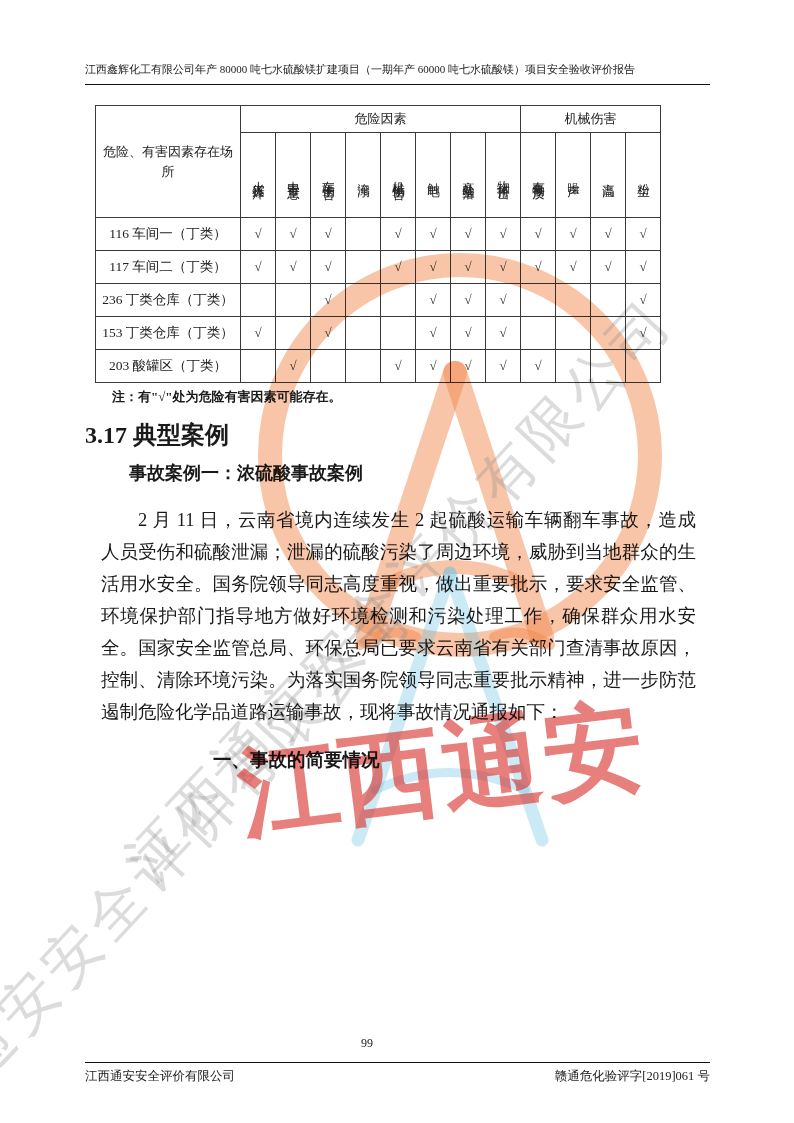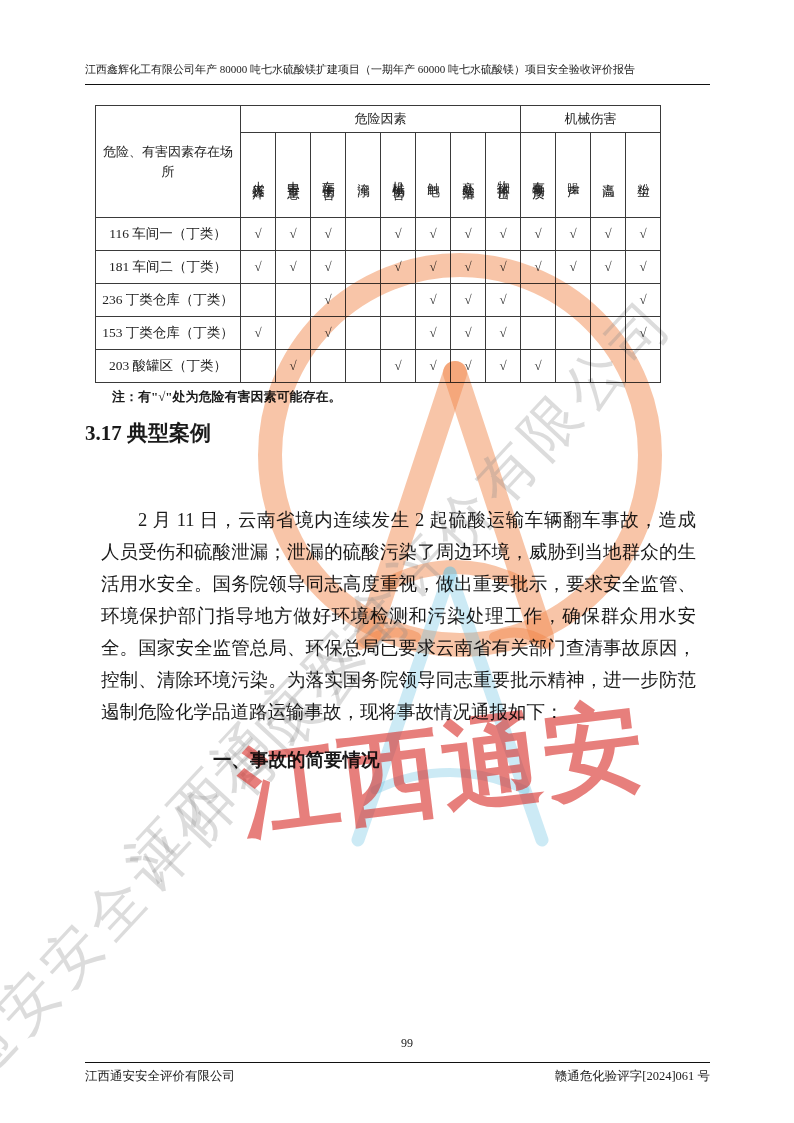--- a/index.html
+++ b/index.html
@@ -29,30 +29,30 @@
   table.hazard .vhead{
     writing-mode:vertical-rl; text-orientation:upright;
     font-size:12.5px; letter-spacing:2px; margin:0 auto;
   }
   table.hazard .corner{font-size:13.5px; line-height:20px; padding:2px;text-align:center;}
   table.hazard tbody tr{height:33px;}
   table.hazard tbody td{font-size:13.5px;}
   table.hazard td.check{font-size:13px; color:#333;}
   
   .table-note{position:absolute; top:388px; left:112px; font-size:13px; font-weight:bold;}
-  .section-heading{position:absolute; top:419px; left:85px; font-size:21px; font-weight:bold;}
+  .section-heading{position:absolute; top:419px; left:85px; font-size:24px; font-weight:bold;}
   .case-heading{position:absolute; top:461px; left:129px; font-size:18px; font-weight:bold;}
   .body-text{
     position:absolute; top:488px; left:85px; width:627px;
     font-size:18.5px; line-height:32px; text-align:justify;
   }
   .body-text p{margin:16px; text-indent:37px;}
   .body-text p.deep{text-indent:112px;font-weight:bold;}
   
-  .page-number{position:absolute; top:1036px; left:0; width:734px; text-align:center; font-size:12px;margin-left:40px;}
+  .page-number{position:absolute; top:1036px; left:0; width:734px; text-align:center; font-size:12px;}
   .footer-rule{position:absolute; top:1062px; left:85px; width:625px; border-top:1.4px solid #111;}
   .page-footer{
     position:absolute; top:1068px; left:85px; width:625px;
     display:flex; justify-content:space-between; font-size:12.5px;
   }
   
   .wm-layer{
     position:absolute; inset:0; pointer-events:none;
     mix-blend-mode:multiply; z-index:5;
   }
@@ -155,21 +155,21 @@
           <td class="check">√</td>
           <td class="check">√</td>
           <td class="check">√</td>
           <td class="check">√</td>
           <td class="check">√</td>
           <td class="check">√</td>
           <td class="check">√</td>
           <td class="check">√</td>
         </tr>
         <tr>
-          <td class="label">181 车间二（丁类）</td>
+          <td class="label">117 车间二（丁类）</td>
           <td class="check">√</td>
           <td class="check">√</td>
           <td class="check">√</td>
           <td class="check"></td>
           <td class="check">√</td>
           <td class="check">√</td>
           <td class="check">√</td>
           <td class="check">√</td>
           <td class="check">√</td>
           <td class="check">√</td>
@@ -220,31 +220,32 @@
           <td class="check"></td>
           <td class="check"></td>
           <td class="check"></td>
         </tr>
       </tbody>
   </table>
 
   <div class="table-note">注：有"√"处为危险有害因素可能存在。</div>
 
   <div class="section-heading">3.17 典型案例</div>
+  <div class="case-heading">事故案例一：浓硫酸事故案例</div>
 
   <div class="body-text" id="paragraphs">
       <p>2 月 11 日，云南省境内连续发生 2 起硫酸运输车辆翻车事故，造成人员受伤和硫酸泄漏；泄漏的硫酸污染了周边环境，威胁到当地群众的生活用水安全。国务院领导同志高度重视，做出重要批示，要求安全监管、环境保护部门指导地方做好环境检测和污染处理工作，确保群众用水安全。国家安全监管总局、环保总局已要求云南省有关部门查清事故原因，控制、清除环境污染。为落实国务院领导同志重要批示精神，进一步防范遏制危险化学品道路运输事故，现将事故情况通报如下：</p>
       <p class="deep">一、事故的简要情况</p>
     </div>
 
   <div class="page-number">99</div>
   <div class="footer-rule"></div>
   <div class="page-footer">
     <span>江西通安安全评价有限公司</span>
-    <span>赣通危化验评字[2024]061 号</span>
+    <span>赣通危化验评字[2019]061 号</span>
   </div>
 
   <div class="wm-layer">
     <div class="wm-ring"></div>
     <svg class="wm-logo" width="250" height="300" viewBox="0 0 250 300">
       <g fill="none" stroke="rgba(240,134,74,0.48)" stroke-linecap="round">
         <path d="M125 18 L38 282" stroke-width="24"></path>
         <path d="M125 18 L212 282" stroke-width="24"></path>
         <path d="M60 228 Q125 196 190 228" stroke-width="14"></path>
         <path d="M30 290 Q60 270 86 282" stroke-width="10"></path>

